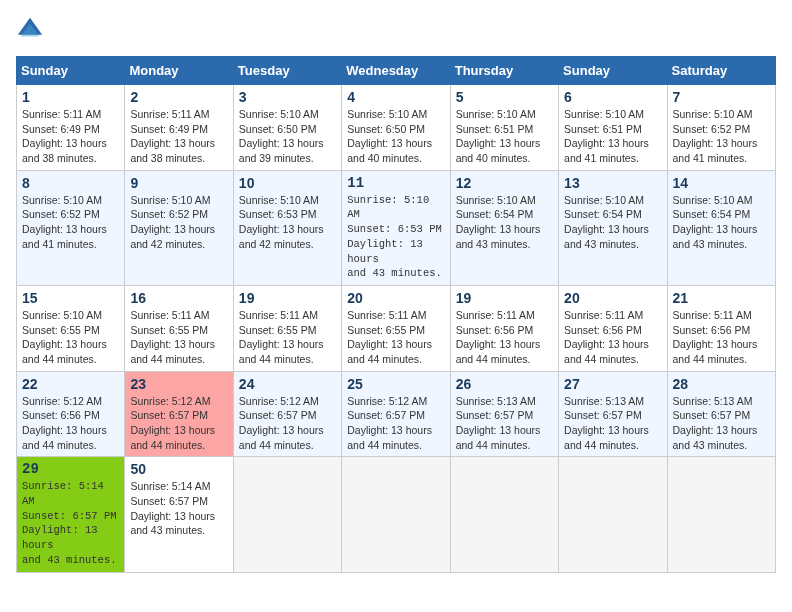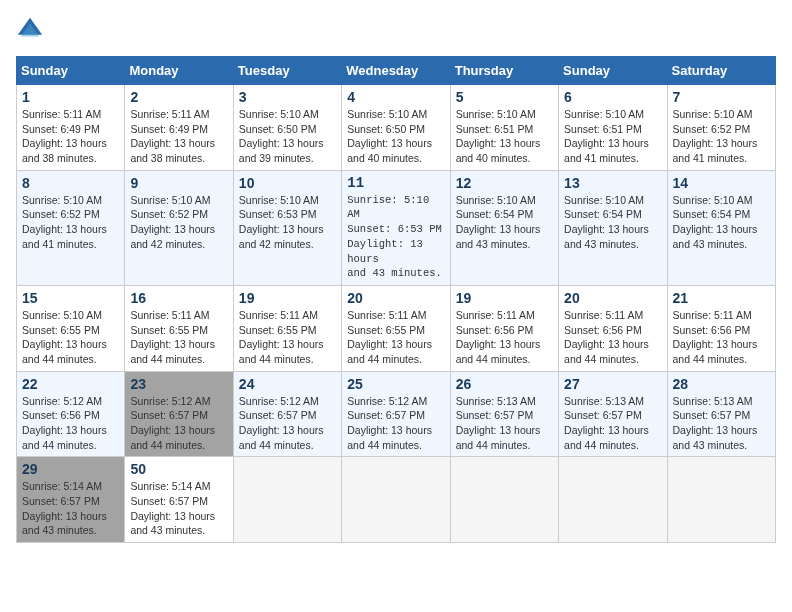--- a/index.html
+++ b/index.html
@@ -271,21 +271,21 @@
         </td>
       </tr>
       <tr>
         <td style="background: rgb(240, 246, 255);">
           <span class="day-num">22</span>
           <div class="day-info" style="white-space: pre-line;">Sunrise: 5:12 AM
 Sunset: 6:56 PM
 Daylight: 13 hours
 and 44 minutes.</div>
         </td>
-        <td style="background: #a3a3a3; margin-top: 28px;">
+        <td style="background: #fca5a5; margin-top: 28px;">
           <span class="day-num">23</span>
           <div class="day-info" style="white-space: pre-line;">Sunrise: 5:12 AM
 Sunset: 6:57 PM
 Daylight: 13 hours
 and 44 minutes.</div>
         </td>
         <td style="background: rgb(240, 246, 255);">
           <span class="day-num">24</span>
           <div class="day-info" style="white-space: pre-line;">Sunrise: 5:12 AM
 Sunset: 6:57 PM
@@ -315,21 +315,21 @@
         </td>
         <td style="background: rgb(240, 246, 255);">
           <span class="day-num">28</span>
           <div class="day-info" style="white-space: pre-line;">Sunrise: 5:13 AM
 Sunset: 6:57 PM
 Daylight: 13 hours
 and 43 minutes.</div>
         </td>
       </tr>
       <tr>
-        <td style="background: #a3a3a3;">
+        <td style="background: #84cc16; font-family: Liberation Mono, monospace;">
           <span class="day-num">29</span>
           <div class="day-info" style="white-space: pre-line;">Sunrise: 5:14 AM
 Sunset: 6:57 PM
 Daylight: 13 hours
 and 43 minutes.</div>
         </td>
         <td style="background: rgb(255, 255, 255);">
           <span class="day-num">50</span>
           <div class="day-info" style="white-space: pre-line;">Sunrise: 5:14 AM
 Sunset: 6:57 PM

